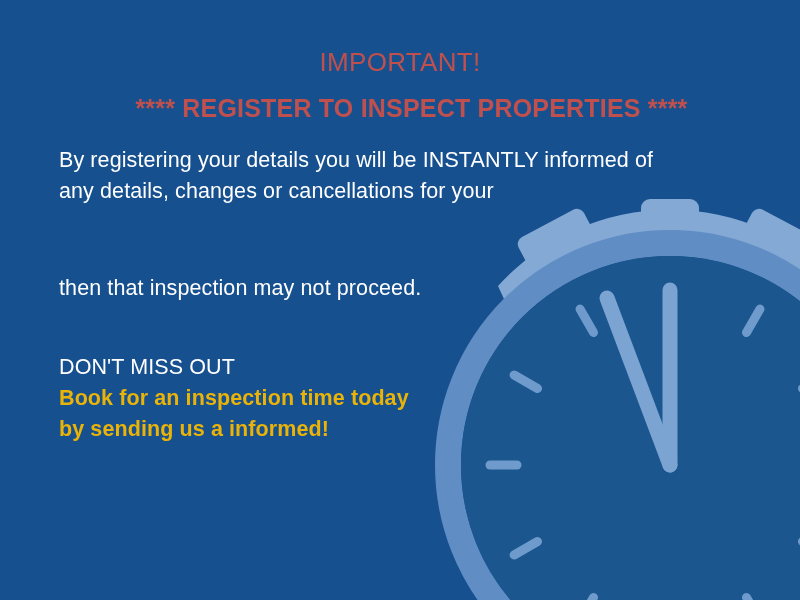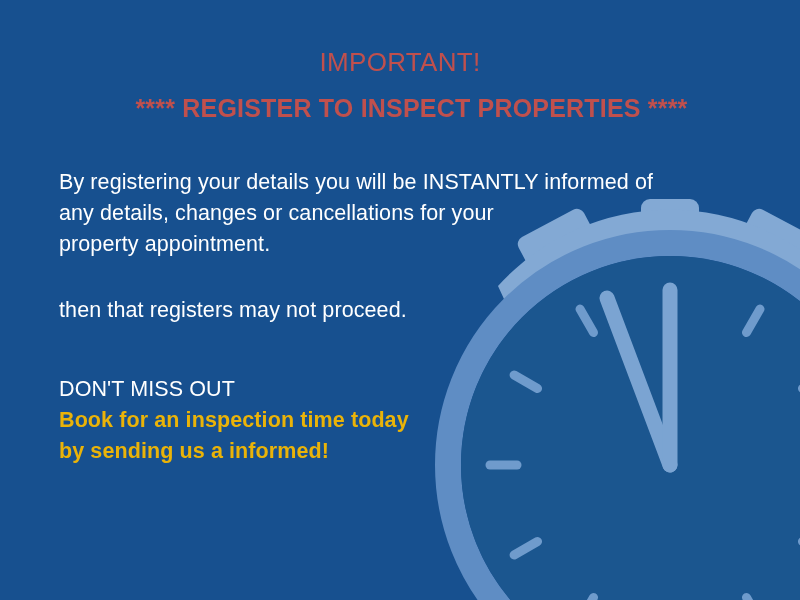--- a/index.html
+++ b/index.html
@@ -59,21 +59,20 @@
     letter-spacing: 0.2px;
     line-height: 34px;
     margin: 7px 0 0 0;
     padding-left: 23px;
   }
 
   .body-block {
     position: absolute;
     left: 59px;
     width: 660px;
-    margin-top: 22px;
   }
   .para {
     margin: 0;
     color: #ffffff;
     font-size: 21.5px;
     font-weight: 400;
     line-height: 31px;
     letter-spacing: 0.1px;
   }
   .para.red {
@@ -136,25 +135,24 @@
   <div id="content">
 
     <div class="headline-wrap">
       <p class="headline-1">IMPORTANT!</p>
       <p class="headline-2">****  REGISTER TO INSPECT PROPERTIES ****</p>
     </div>
 
     <div class="body-block" id="para-intro">
       <p class="para">By registering your details  you will be INSTANTLY informed of</p>
       <p class="para">any details, changes or cancellations for your</p>
-      <p class="para">property appointment.</p>
     </div>
 
     <div class="body-block" id="para-notice">
-      <p class="para">then that registers may not proceed.</p>
+      <p class="para">then that inspection may not proceed.</p>
     </div>
 
     <div class="body-block" id="cta-block">
       <p class="para">DON'T MISS OUT</p>
       <p class="para red">Book for an inspection time today</p>
       <p class="para red">by sending us a informed!</p>
     </div>
 
   </div>
 </div>

